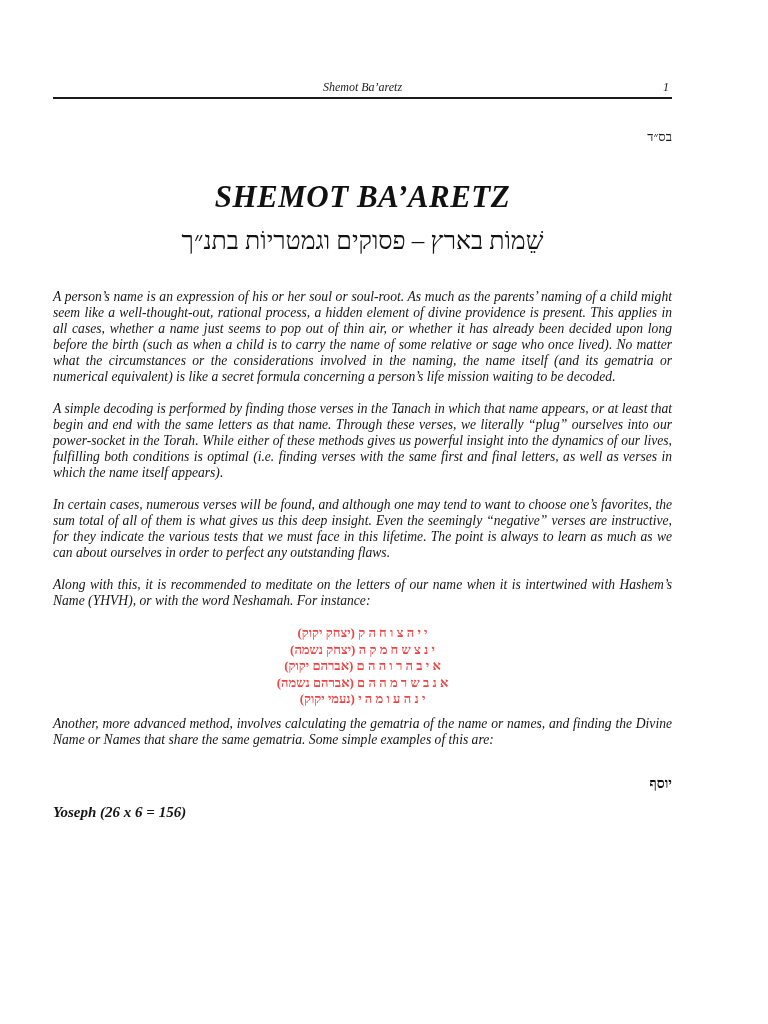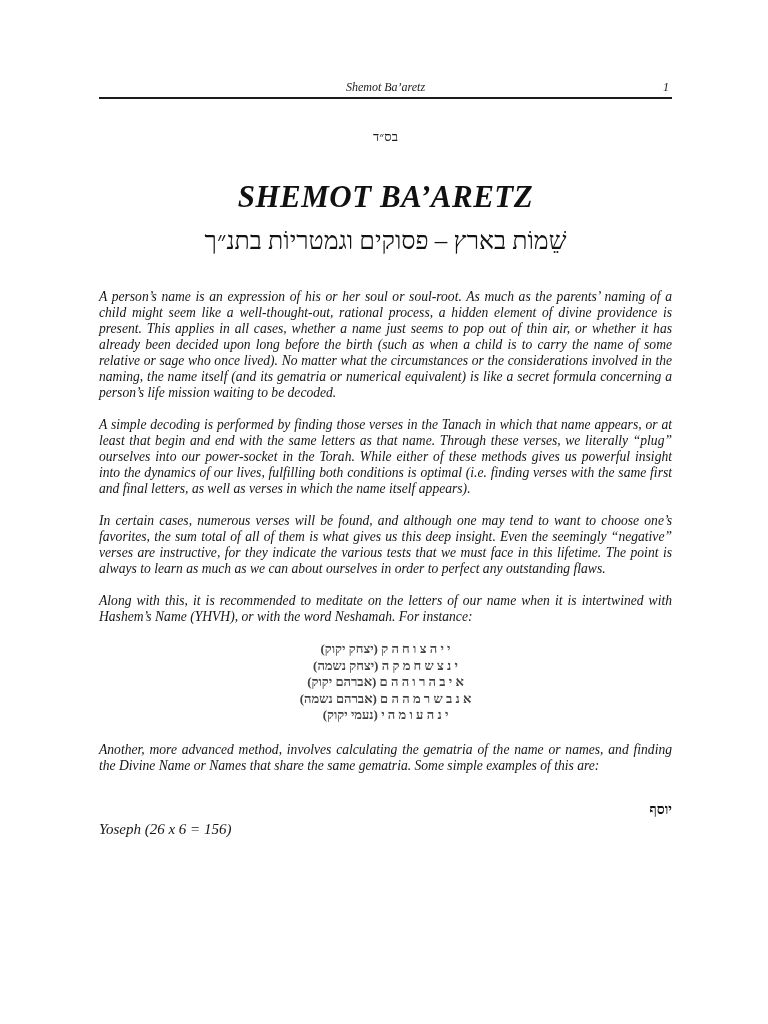--- a/index.html
+++ b/index.html
@@ -3,21 +3,21 @@
 <meta charset="utf-8">
 <style>
   html, body { margin: 0; padding: 0; background: #ffffff; }
   .sheet {
     position: relative;
     width: 768px;
     height: 1024px;
     margin: 0 auto;
     background: #ffffff;
     box-sizing: border-box;
-    padding: 80px 96px 0 99px;
+    padding: 80px 96px 0 53px;
     font-family: "Liberation Serif", "DejaVu Serif", "DejaVu Sans", serif;
     color: #1c1c1c;
     overflow: hidden;
   }
   .running-header {
     position: relative;
     text-align: center;
     font-size: 12px;
     font-style: italic;
     color: #222;
@@ -27,21 +27,21 @@
     position: absolute;
     right: 3px;
     top: 0;
     font-style: italic;
   }
   .header-rule {
     border-bottom: 2px solid #1a1a1a;
     margin-top: 2px;
   }
   .bsd {
-    text-align: center;
+    text-align: right;
     margin-top: 30px;
     font-size: 13px;
     font-family: "Liberation Serif", "DejaVu Sans", serif;
   }
   .doc-title {
     text-align: center;
     margin: 34px 0 0 0;
     font-size: 31px;
     font-weight: bold;
     font-style: italic;
@@ -63,36 +63,37 @@
     font-size: 13.6px;
     line-height: 16px;
     color: #151515;
   }
   .first-par { margin-top: 34px; }
   .meditation {
     text-align: center;
     font-weight: bold;
     font-size: 13px;
     line-height: 16.5px;
-    margin: 14px 0 18px 0;
+    margin: 14px 0 8px 0;
     font-family: "Liberation Serif", "DejaVu Sans", serif;
-    color: #404040;
+    color: #ef4444;
   }
   .example { margin-top: 28px; }
   .ex-hebrew {
     font-weight: bold;
     font-size: 14px;
     font-family: "Liberation Serif", "DejaVu Sans", serif;
     color: #111;
   }
   .ex-caption {
     font-style: italic;
     font-size: 15px;
-    margin-top: 3px;
+    margin-top: 12px;
     color: #151515;
+    font-weight: bold;
   }
 </style>
 </head>
 <body>
 
 <div class="sheet">
 
   <div class="running-header">
     <span class="rh-title">Shemot Ba’aretz</span>
     <span class="rh-num">1</span>

